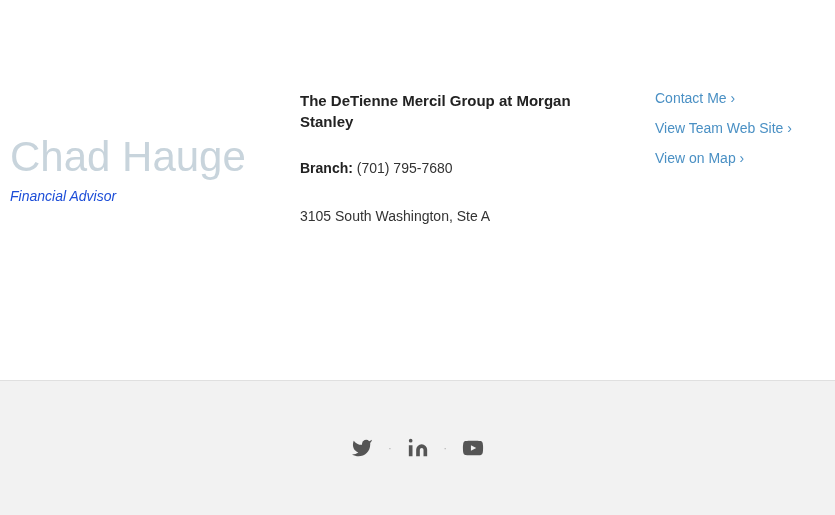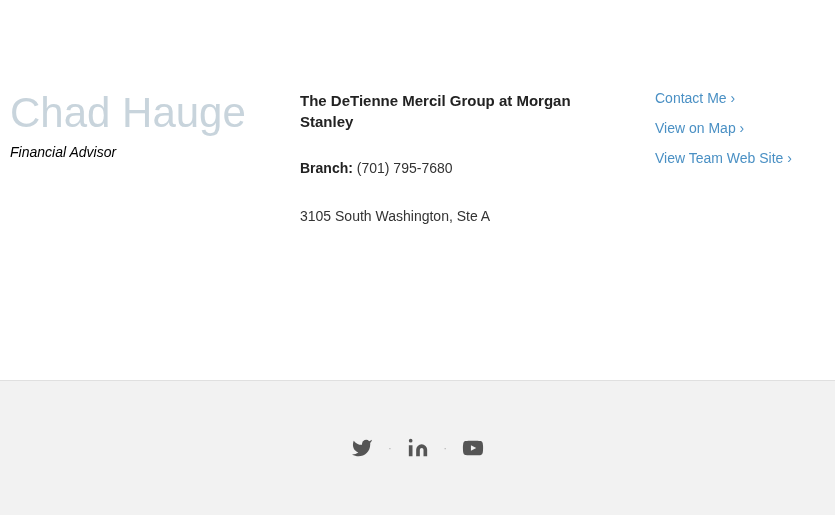--- a/index.html
+++ b/index.html
@@ -24,25 +24,26 @@
       padding-left: 10px;
       padding-top: 10px;
     }
 
     .advisor-name {
       font-size: 42px;
       font-weight: 200;
       color: #c8d4dc;
       line-height: 1.1;
       letter-spacing: 0px;
+      margin-top: 44px;
     }
 
     .advisor-title {
       font-size: 14px;
-      color: #000000;
+      color: #1d4ed8;
       font-style: italic;
       margin-top: 8px;
     }
 
     .contact-details-section {
       flex: 1;
       padding-top: 10px;
     }
 
     .firm-name {
@@ -149,22 +150,22 @@
       <span class="label">Branch:</span>
       <span> (701) 795-7680</span>
     </div>
     <div class="address-block">
       <div>3105 South Washington, Ste A</div>
     </div>
   </div>
 
   <div class="links-section">
     <a class="link-item">Contact Me ›</a>
+    <a class="link-item">View Team Web Site ›</a>
     <a class="link-item">View on Map ›</a>
-    <a class="link-item">View Team Web Site ›</a>
   </div>
 </div>
 
 <div class="footer">
   <div class="social-icons">
 
     <div class="social-icon">
       <svg class="icon-svg" viewBox="0 0 24 24" xmlns="http://www.w3.org/2000/svg">
         <path d="M23 3a10.9 10.9 0 01-3.14 1.53 4.48 4.48 0 00-7.86 3v1A10.66 10.66 0 013 4s-4 9 5 13a11.64 11.64 0 01-7 2c9 5 20 0 20-11.5a4.5 4.5 0 00-.08-.83A7.72 7.72 0 0023 3z"></path>
       </svg>

